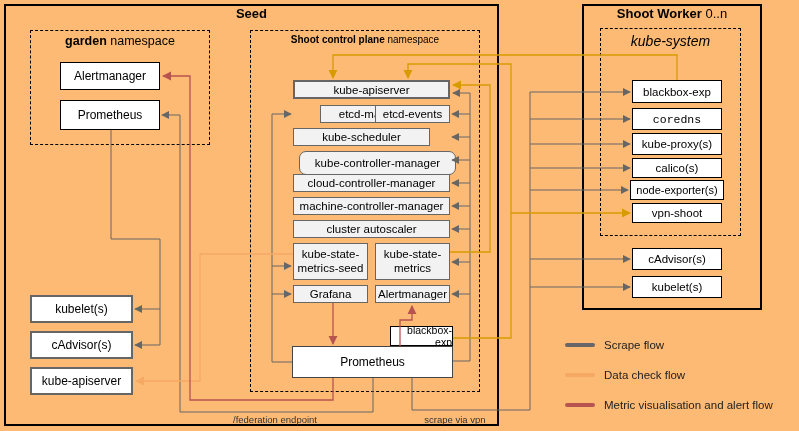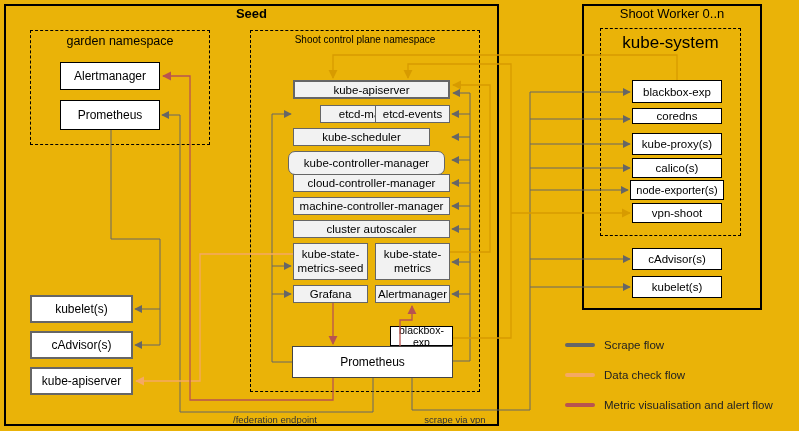--- a/index.html
+++ b/index.html
@@ -1,26 +1,26 @@
 <!DOCTYPE html>
 <html><head>
 <meta charset="utf-8">
 <style>
   * { margin:0; padding:0; box-sizing:border-box; }
   body { background:#fff; font-family:"Liberation Sans", sans-serif; }
-  #canvas { position:relative; width:799px; height:431px; background:#eab308; overflow:hidden; }
+  #canvas { position:relative; width:799px; height:431px; background:#fdba74; overflow:hidden; }
 
   .frame { position:absolute; border:2px solid #000; background:transparent; }
   .dashed { position:absolute; border:1px dashed #000; background:transparent; }
 
   .zone-title { position:absolute; width:100%; text-align:center; font-size:13px; color:#000; }
-  .zone-title b { font-weight:normal; }
+  .zone-title b { font-weight:bold; }
 
   .node { position:absolute; display:flex; align-items:center; justify-content:center;
-          text-align:center; background:#fff; border:1px solid #000; font-size:12px; color:#000; }
+          text-align:right; background:#fff; border:1px solid #000; font-size:12px; color:#000; }
   .node.gray  { background:#f2f2f2; border:1px solid #666; font-size:11.5px; }
   .node.gray.thick { border-width:2px; }
   .node.hostbox { border:2px solid #666; background:#fff; }
   .node.prom { border:1.5px solid #444; }
   .node.small { font-size:10.5px; }
   .node.shootbox { font-size:11.5px; }
   .twoline { display:flex; flex-direction:column; line-height:1.2; font-size:11.5px; }
 
   .annotation { position:absolute; font-size:9.5px; color:#333; text-align:center; }
 
@@ -69,21 +69,21 @@
   </div>
   <div class="node gray" style="left:293px; top:105px; width:88px; height:18px;margin-left:27px;">
     <span>etcd-main</span>
   </div>
   <div class="node gray" style="left:375px; top:105px; width:75px; height:18px;">
     <span>etcd-events</span>
   </div>
   <div class="node gray" style="left:293px; top:128px; width:137px; height:18px;">
     <span>kube-scheduler</span>
   </div>
-  <div class="node gray" style="left:288px; top:151px; width:157px; height:24px;border-radius:7px;">
+  <div class="node gray" style="left:299px; top:151px; width:157px; height:24px;border-radius:7px;">
     <span>kube-controller-manager</span>
   </div>
   <div class="node gray" style="left:293px; top:174px; width:157px; height:18px;">
     <span>cloud-controller-manager</span>
   </div>
   <div class="node gray" style="left:293px; top:197px; width:157px; height:18px;">
     <span>machine-controller-manager</span>
   </div>
   <div class="node gray" style="left:293px; top:220px; width:157px; height:18px;">
     <span>cluster autoscaler</span>
@@ -118,28 +118,28 @@
   <div class="node hostbox" style="left:30px; top:367px; width:103px; height:28px;">
     <span>kube-apiserver</span>
   </div>
 
   <div class="frame" style="left:582px; top:4px; width:180px; height:306px;"></div>
   <div class="zone-title" style="left:582px; top:6px; width:180px;">
     <b>Shoot Worker</b><span> 0..n</span>
   </div>
 
   <div class="dashed" style="left:600px; top:28px; width:141px; height:208px;"></div>
-  <div class="zone-title" style="left:600px; top:33px; width:141px; font-size:17px;">
+  <div class="zone-title" style="left:600px; top:33px; width:141px; font-size:14px;font-style:italic;">
     <span>kube-system</span>
   </div>
 
   <div class="node shootbox" style="left:632px; top:80px; width:90px; height:23px;">
     <span>blackbox-exp</span>
   </div>
-  <div class="node shootbox" style="left:632px; top:108px; width:90px; height:16px;">
+  <div class="node shootbox" style="left:632px; top:108px; width:90px; height:22px;font-family:Liberation Mono, monospace;">
     <span>coredns</span>
   </div>
   <div class="node shootbox" style="left:632px; top:133px; width:90px; height:22px;">
     <span>kube-proxy(s)</span>
   </div>
   <div class="node shootbox" style="left:632px; top:158px; width:90px; height:20px;">
     <span>calico(s)</span>
   </div>
   <div class="node shootbox" style="left:630px; top:180px; width:94px; height:20px; font-size:11px;">
     <span>node-exporter(s)</span>

